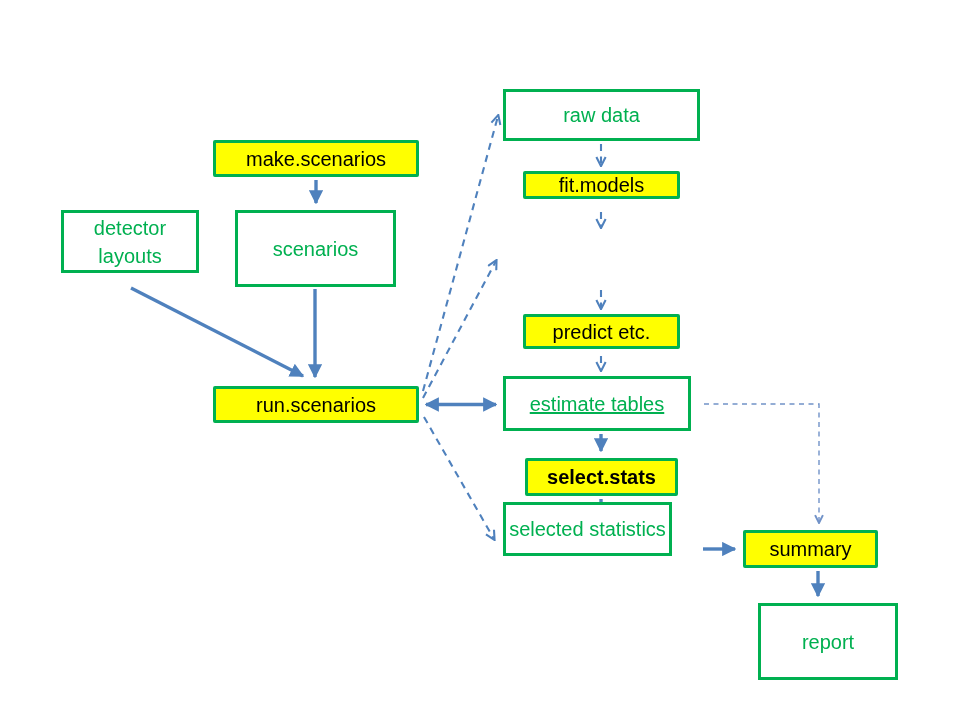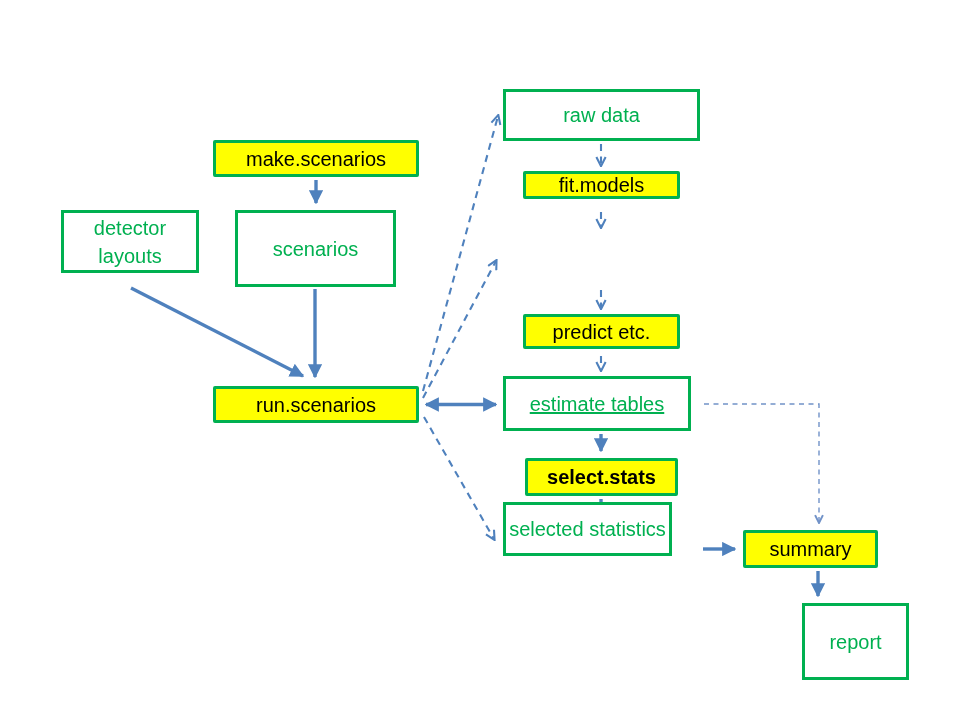--- a/index.html
+++ b/index.html
@@ -46,21 +46,21 @@
   #n-scenarios { left:235px; top:210px; width:161px; height:77px; }
   #n-run       { left:213px; top:386px; width:206px; height:37px; }
   #n-rawdata   { left:503px; top:89px;  width:197px; height:52px; }
   #n-fitmodels { left:523px; top:171px; width:157px; height:28px; }
   #n-fitted    { left:503px; top:233px; width:197px; height:54px; }
   #n-predict   { left:523px; top:314px; width:157px; height:35px; }
   #n-estimate  { left:503px; top:376px; width:188px; height:55px;text-decoration:underline; }
   #n-select    { left:525px; top:458px; width:153px; height:38px;font-weight:bold; }
   #n-selected  { left:503px; top:502px; width:169px; height:54px; }
   #n-summary   { left:743px; top:530px; width:135px; height:38px; }
-  #n-report    { left:758px; top:603px; width:107px; height:77px;margin-left:44px; }
+  #n-report    { left:758px; top:603px; width:140px; height:77px; }
 </style>
 </head>
 <body>
 
 <div class="canvas">
 
   <svg class="edges-layer" width="960" height="720" viewBox="0 0 960 720" xmlns="http://www.w3.org/2000/svg">
     <defs>
       <marker id="mArrow" viewBox="0 0 10 10" refX="9" refY="5" markerWidth="4.2" markerHeight="4.2" orient="auto" markerUnits="strokeWidth">
         <path d="M0,0 L10,5 L0,10 Z" fill="#4F81BD"></path>

